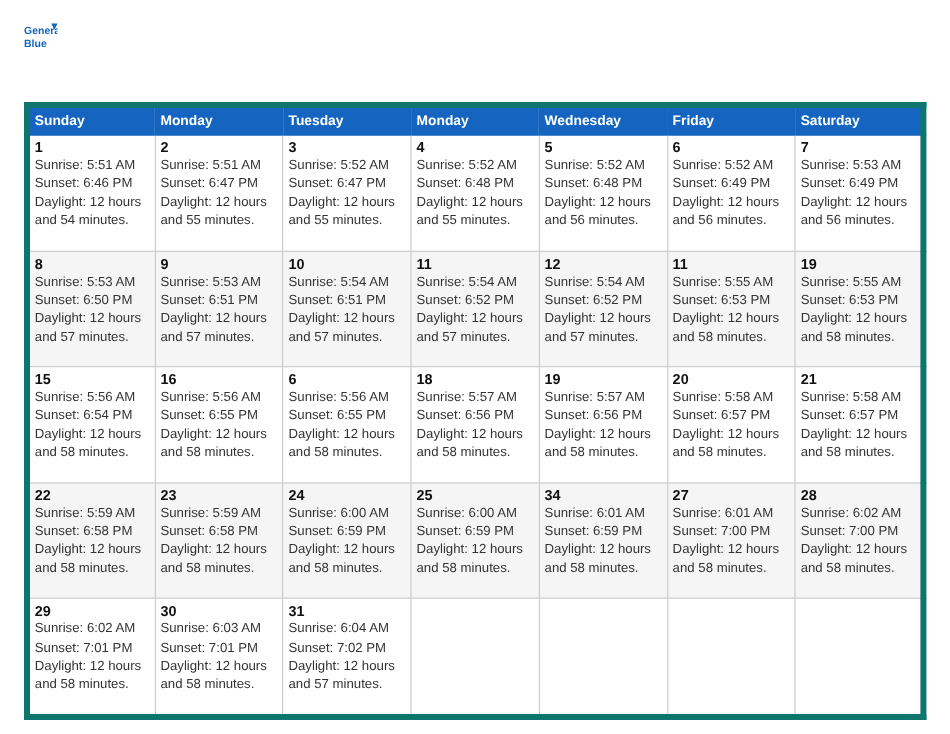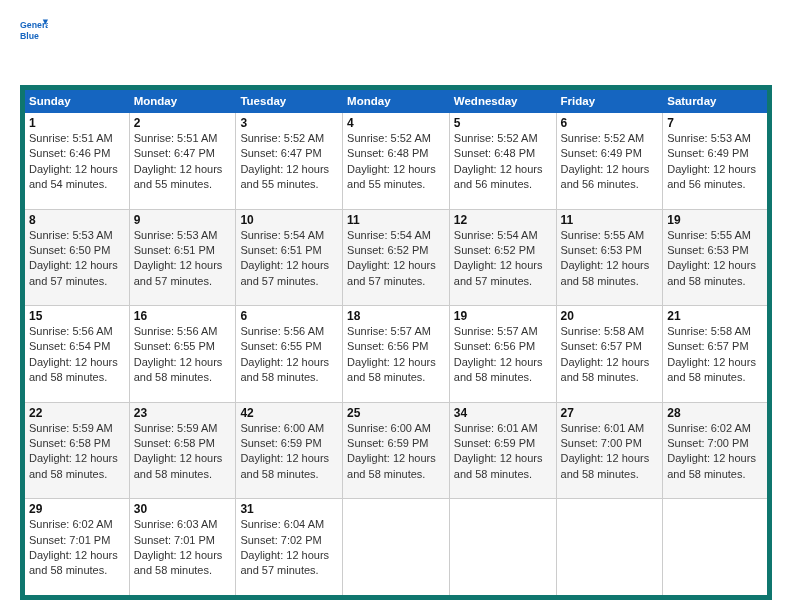--- a/index.html
+++ b/index.html
@@ -144,21 +144,21 @@
           <td><span class="day-num">16</span><span class="day-info">Sunrise: 5:56 AM<br>Sunset: 6:55 PM<br>Daylight: 12 hours and 58 minutes.</span></td>
           <td><span class="day-num">6</span><span class="day-info">Sunrise: 5:56 AM<br>Sunset: 6:55 PM<br>Daylight: 12 hours and 58 minutes.</span></td>
           <td><span class="day-num">18</span><span class="day-info">Sunrise: 5:57 AM<br>Sunset: 6:56 PM<br>Daylight: 12 hours and 58 minutes.</span></td>
           <td><span class="day-num">19</span><span class="day-info">Sunrise: 5:57 AM<br>Sunset: 6:56 PM<br>Daylight: 12 hours and 58 minutes.</span></td>
           <td><span class="day-num">20</span><span class="day-info">Sunrise: 5:58 AM<br>Sunset: 6:57 PM<br>Daylight: 12 hours and 58 minutes.</span></td>
           <td><span class="day-num">21</span><span class="day-info">Sunrise: 5:58 AM<br>Sunset: 6:57 PM<br>Daylight: 12 hours and 58 minutes.</span></td>
         </tr>
         <tr>
           <td><span class="day-num">22</span><span class="day-info">Sunrise: 5:59 AM<br>Sunset: 6:58 PM<br>Daylight: 12 hours and 58 minutes.</span></td>
           <td><span class="day-num">23</span><span class="day-info">Sunrise: 5:59 AM<br>Sunset: 6:58 PM<br>Daylight: 12 hours and 58 minutes.</span></td>
-          <td><span class="day-num">42</span><span class="day-info">Sunrise: 6:00 AM<br>Sunset: 6:59 PM<br>Daylight: 12 hours and 58 minutes.</span></td>
+          <td><span class="day-num">24</span><span class="day-info">Sunrise: 6:00 AM<br>Sunset: 6:59 PM<br>Daylight: 12 hours and 58 minutes.</span></td>
           <td><span class="day-num">25</span><span class="day-info">Sunrise: 6:00 AM<br>Sunset: 6:59 PM<br>Daylight: 12 hours and 58 minutes.</span></td>
           <td><span class="day-num">34</span><span class="day-info">Sunrise: 6:01 AM<br>Sunset: 6:59 PM<br>Daylight: 12 hours and 58 minutes.</span></td>
           <td><span class="day-num">27</span><span class="day-info">Sunrise: 6:01 AM<br>Sunset: 7:00 PM<br>Daylight: 12 hours and 58 minutes.</span></td>
           <td><span class="day-num">28</span><span class="day-info">Sunrise: 6:02 AM<br>Sunset: 7:00 PM<br>Daylight: 12 hours and 58 minutes.</span></td>
         </tr>
         <tr>
           <td><span class="day-num">29</span><span class="day-info">Sunrise: 6:02 AM<br>Sunset: 7:01 PM<br>Daylight: 12 hours and 58 minutes.</span></td>
           <td><span class="day-num">30</span><span class="day-info">Sunrise: 6:03 AM<br>Sunset: 7:01 PM<br>Daylight: 12 hours and 58 minutes.</span></td>
           <td><span class="day-num">31</span><span class="day-info">Sunrise: 6:04 AM<br>Sunset: 7:02 PM<br>Daylight: 12 hours and 57 minutes.</span></td>
           <td class="empty-cell"></td>

